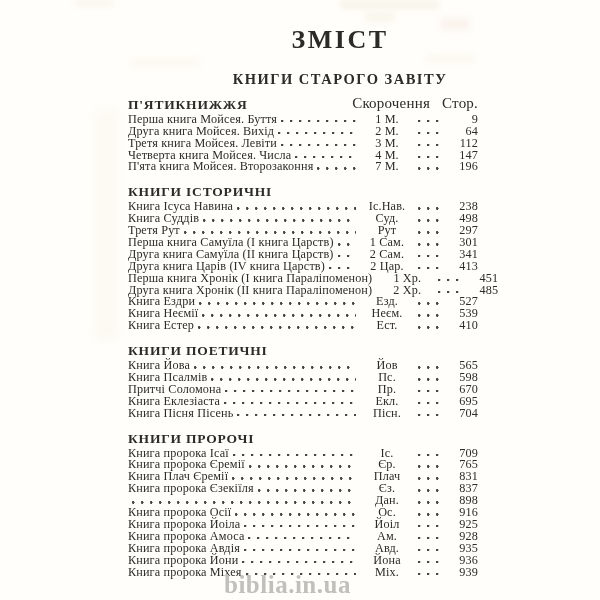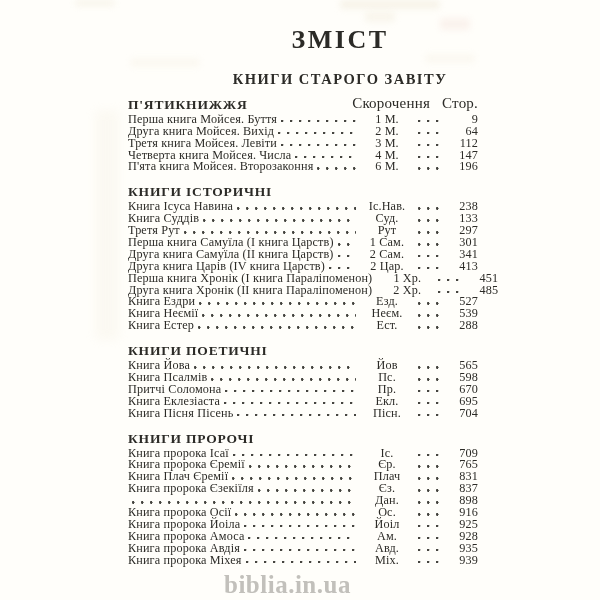--- a/index.html
+++ b/index.html
@@ -159,21 +159,21 @@
     <span class="btitle">Четверта книга Мойсея. Числа</span>
     <span class="lead"></span>
     <span class="abbr">4 М.</span>
     <span class="lead lead2"></span>
     <span class="pagenum">147</span>
   </div>
 
   <div class="entry">
     <span class="btitle">П'ята книга Мойсея. Второзаконня</span>
     <span class="lead"></span>
-    <span class="abbr">6 М.</span>
+    <span class="abbr">7 М.</span>
     <span class="lead lead2"></span>
     <span class="pagenum">196</span>
   </div>
 </div>
   </section>
 
   <section class="section">
     <div class="section-head">
       <span class="heading">КНИГИ ІСТОРИЧНІ</span>
       
@@ -186,21 +186,21 @@
     <span class="abbr">Іс.Нав.</span>
     <span class="lead lead2"></span>
     <span class="pagenum">238</span>
   </div>
 
   <div class="entry">
     <span class="btitle">Книга Суддів</span>
     <span class="lead"></span>
     <span class="abbr">Суд.</span>
     <span class="lead lead2"></span>
-    <span class="pagenum">133</span>
+    <span class="pagenum">498</span>
   </div>
 
   <div class="entry">
     <span class="btitle">Третя Рут</span>
     <span class="lead"></span>
     <span class="abbr">Рут</span>
     <span class="lead lead2"></span>
     <span class="pagenum">297</span>
   </div>
 
@@ -259,21 +259,21 @@
     <span class="abbr">Неєм.</span>
     <span class="lead lead2"></span>
     <span class="pagenum">539</span>
   </div>
 
   <div class="entry">
     <span class="btitle">Книга Естер</span>
     <span class="lead"></span>
     <span class="abbr">Ест.</span>
     <span class="lead lead2"></span>
-    <span class="pagenum">288</span>
+    <span class="pagenum">410</span>
   </div>
 </div>
   </section>
 
   <section class="section">
     <div class="section-head">
       <span class="heading">КНИГИ ПОЕТИЧНІ</span>
       
       
     </div>
@@ -391,20 +391,27 @@
   </div>
 
   <div class="entry">
     <span class="btitle">Книга пророка Авдія</span>
     <span class="lead"></span>
     <span class="abbr">Авд.</span>
     <span class="lead lead2"></span>
     <span class="pagenum">935</span>
   </div>
 
+  <div class="entry">
+    <span class="btitle">Книга пророка Йони</span>
+    <span class="lead"></span>
+    <span class="abbr">Йона</span>
+    <span class="lead lead2"></span>
+    <span class="pagenum">936</span>
+  </div>
 
   <div class="entry">
     <span class="btitle">Книга пророка Міхея</span>
     <span class="lead"></span>
     <span class="abbr">Міх.</span>
     <span class="lead lead2"></span>
     <span class="pagenum">939</span>
   </div>
 </div>
   </section>

